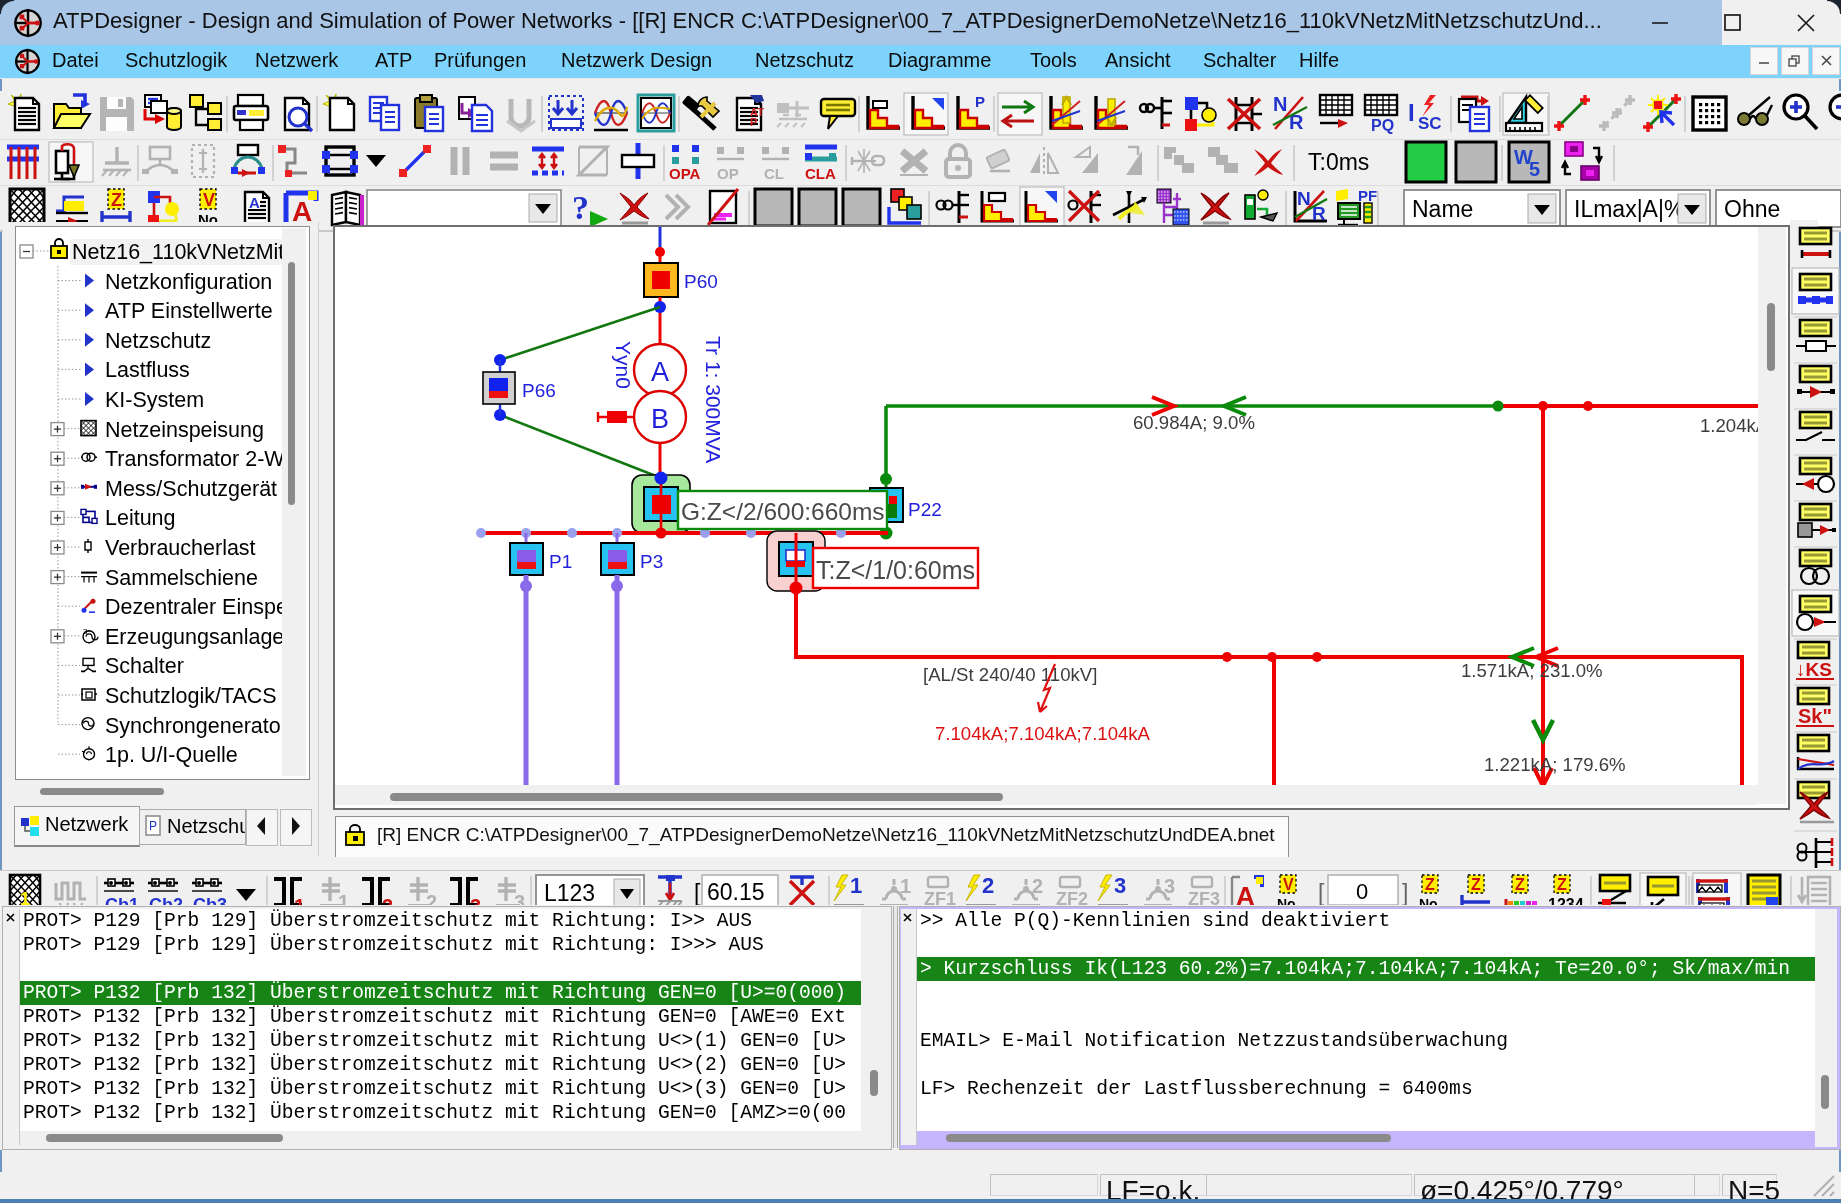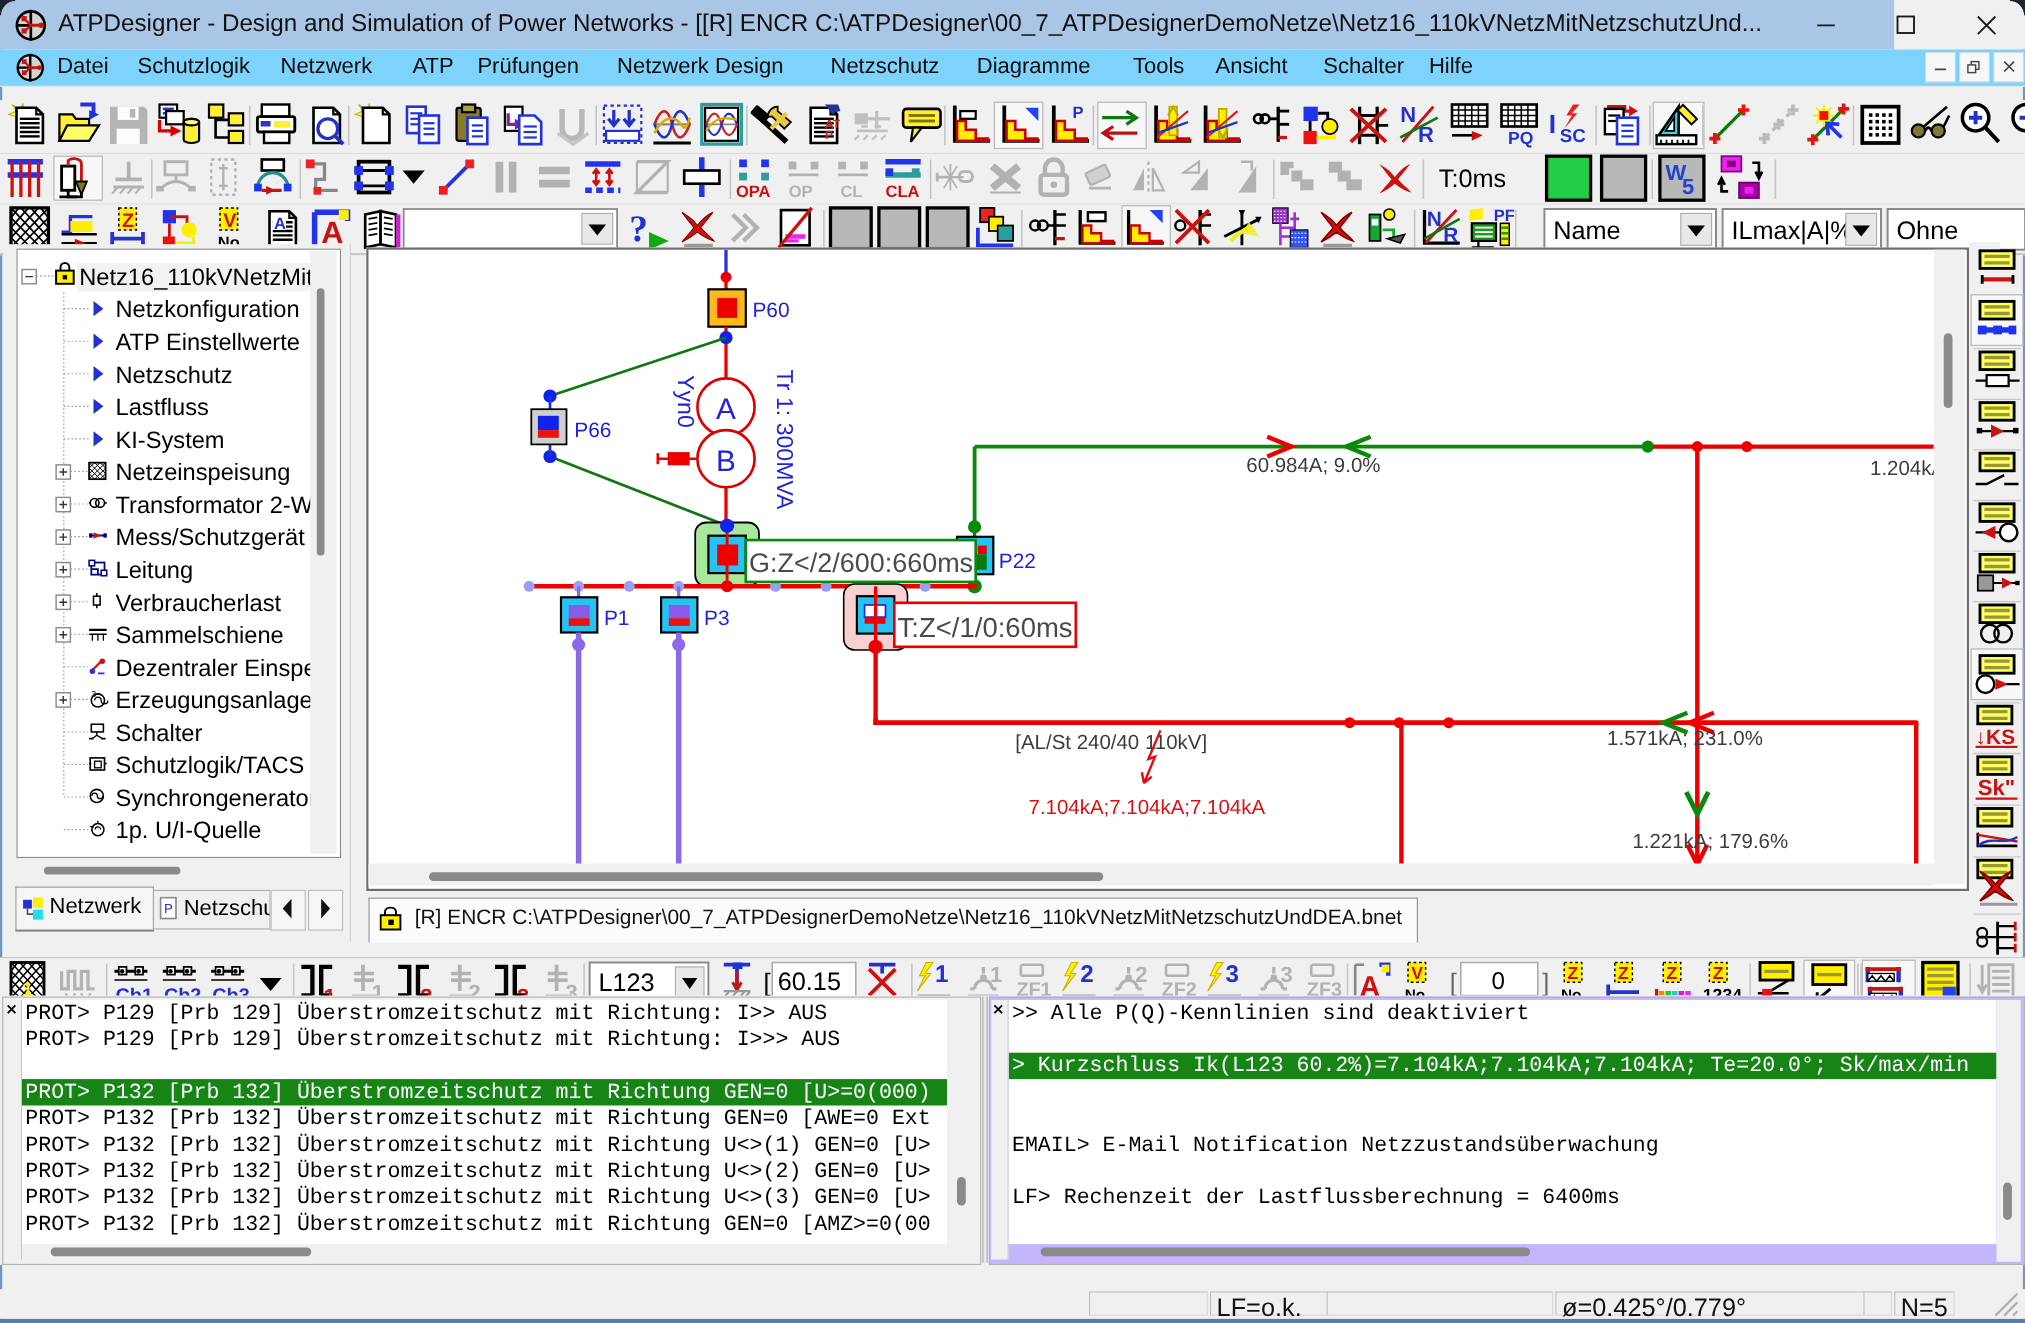--- a/index.html
+++ b/index.html
@@ -9,21 +9,21 @@
   #title .txt{position:absolute;left:53px;top:8px;font-size:22px;white-space:nowrap;color:#111;white-space:nowrap;}
   #menu{left:0;top:45px;width:1841px;height:33px;background:#7dd3fc;border-bottom:1px solid #e8e8e8;}
   #menu .mi{position:absolute;top:4px;font-size:20px;color:#0a0a0a;white-space:nowrap;}
   .tbar{left:0;width:1841px;background:#f0f0f0;margin-top:12px;}
   #treebox{position:absolute;left:15px;top:226px;width:293px;height:552px;background:#ffffff;border:1px solid #8c8c8c;overflow:hidden;}
   #canvasframe{position:absolute;left:333px;top:225px;width:1453px;height:581px;background:#ffffff;border:2px solid #6e6e6e;}
   .console{position:absolute;background:#ffffff;font-family:"Liberation Mono",monospace;font-size:19.6px;line-height:24px;color:#000;overflow:hidden;}
   .cline{position:absolute;left:0;padding-left:3px;white-space:pre;width:2000px;height:24px;}
   .greenrow{background:#168516;color:#fff;}
   #status{left:0;top:1172px;width:1841px;height:27px;background:#f0f0f0;font-size:20px;color:#222;}
-  .statfield{position:absolute;top:2px;height:20px;border:1px solid #d8d8d8;border-top-color:#c0c0c0;border-left-color:#c0c0c0;background:#f0f0f0;font-size:23px;color:#111;}
+  .statfield{position:absolute;top:2px;height:20px;border:1px solid #d8d8d8;border-top-color:#c0c0c0;border-left-color:#c0c0c0;background:#f0f0f0;font-size:28px;color:#111;}
   .thumbh{position:absolute;background:#8a8a8a;border-radius:4px;}
   .thumbv{position:absolute;background:#8a8a8a;border-radius:4px;}
   .track{position:absolute;background:#f0f0f0;}
 </style>
 </head>
 <body>
 
   <div class="abs" style="left:0;top:45px;width:2px;height:1158px;background:#7096bf"></div>
   <div class="abs" style="left:1839px;top:45px;width:2px;height:1158px;background:#7096bf"></div>
 

